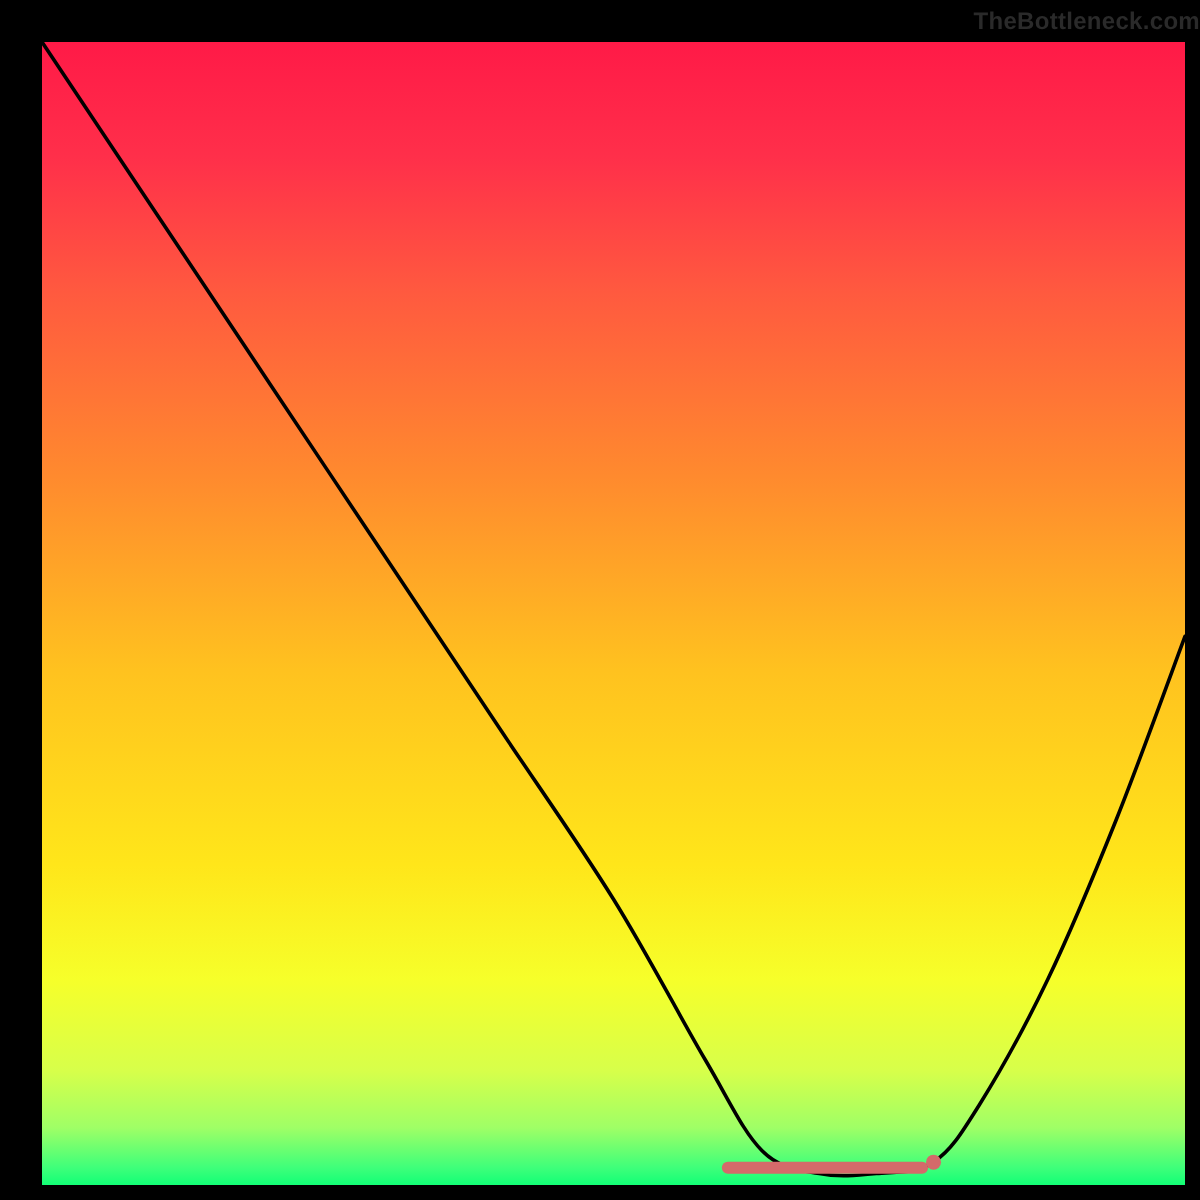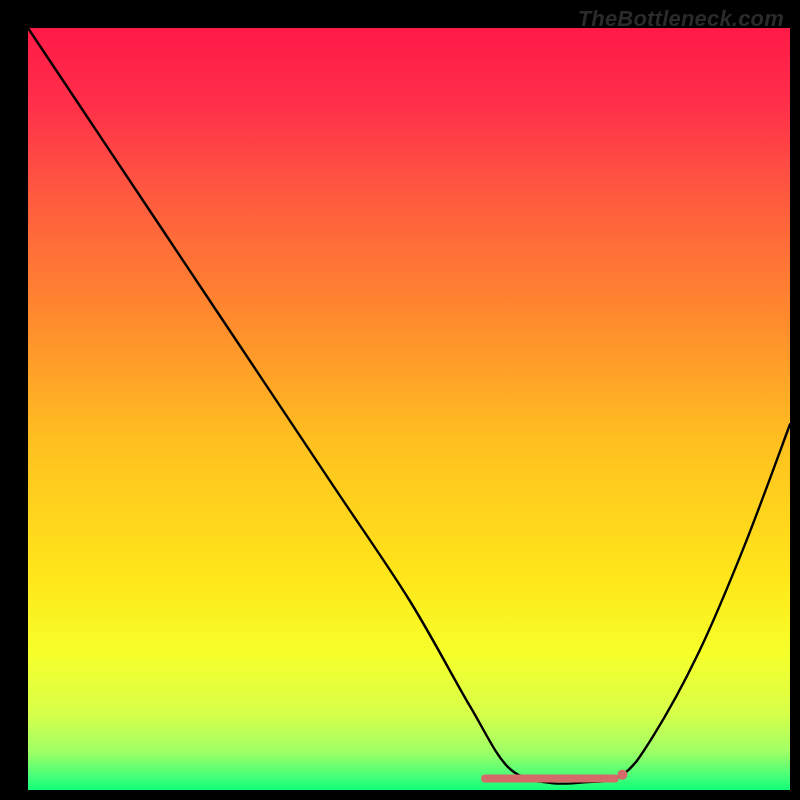--- a/index.html
+++ b/index.html
@@ -63,15 +63,15 @@
       </defs>
       <rect id="bg-rect" x="0" y="0" width="762" height="762" fill="url(#heat)"></rect>
     </svg>
     <svg class="overlay-svg" id="curve-svg" preserveAspectRatio="none" viewBox="0 0 762 762">
         <path d="M 0.00 0.00 C 12.70 19.05, 50.80 76.20, 76.20 114.30 C 101.60 152.40, 127.00 190.50, 152.40 228.60 C 177.80 266.70, 203.20 304.80, 228.60 342.90 C 254.00 381.00, 279.40 419.10, 304.80 457.20 C 330.20 495.30, 358.14 534.67, 381.00 571.50 C 403.86 608.33, 425.45 650.24, 441.96 678.18 C 458.47 706.12, 467.36 726.44, 480.06 739.14 C 492.76 751.84, 505.46 751.84, 518.16 754.38 C 530.86 756.92, 543.56 755.65, 556.26 754.38 C 568.96 753.11, 582.93 754.38, 594.36 746.76 C 605.79 739.14, 612.14 728.98, 624.84 708.66 C 637.54 688.34, 655.32 656.59, 670.56 624.84 C 685.80 593.09, 701.04 556.26, 716.28 518.16 C 731.52 480.06, 754.38 416.56, 762.00 396.24" fill="none" stroke="#000" stroke-width="2.4" stroke-linecap="round"></path>
         <line x1="457.20" x2="586.74" y1="750.57" y2="750.57" stroke="#d46a6a" stroke-width="8" stroke-linecap="round"></line>
         <circle cx="594.36" cy="746.76" r="5" fill="#d46a6a"></circle>
       </svg>
   </div>
 
-  <div class="watermark" id="wm" style="top: 6px; right: 16px; font-size: 22px; font-style: italic;">TheBottleneck.com</div>
+  <div class="watermark" id="wm" style="top: 6px; right: 0; font-size: 16px;">TheBottleneck.com</div>
 
 </div>
 
 </body></html>

